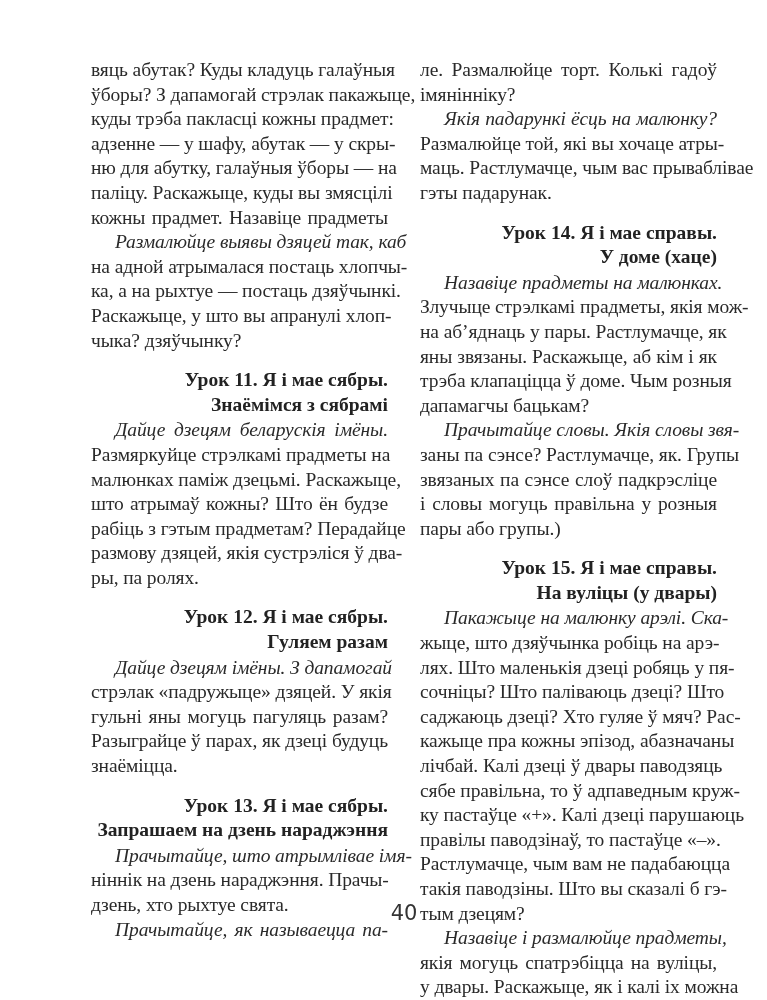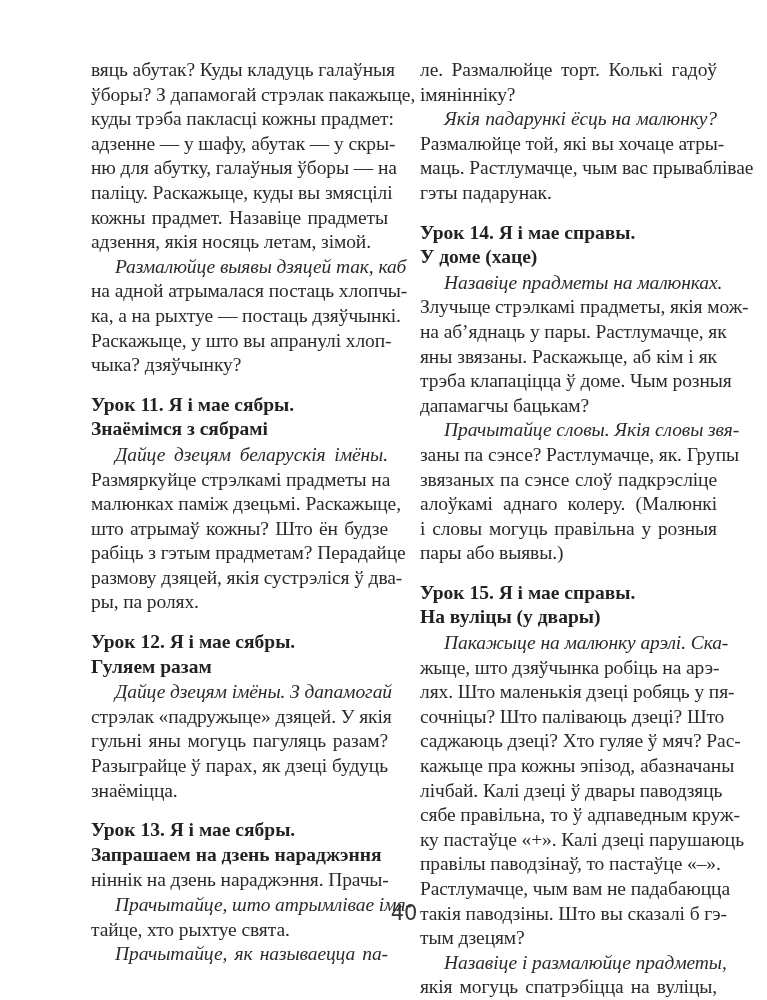--- a/index.html
+++ b/index.html
@@ -36,21 +36,21 @@
     .line.last {
       text-align: right;
       text-align-last: left;
     }
     .line.indent {
       text-indent: 24px;
       font-style: italic;
     }
     .heading {
       display: block;
-      text-align: left;
+      text-align: right;
       font-weight: bold;
       font-size: 19.5px;
       line-height: 24.6px;
       height: 24.6px;
       color: #222222;
       white-space: nowrap;
     }
     .heading-block {
       margin-top: 15px;
       margin-bottom: 1px;
@@ -76,21 +76,20 @@
 
   <div class="section">
     <div class="paragraph">
       <span class="line">вяць абутак? Куды кладуць галаўныя</span>
       <span class="line">ўборы? З дапамогай стрэлак пакажыце,</span>
       <span class="line">куды трэба пакласці кожны прадмет:</span>
       <span class="line">адзенне — у шафу, абутак — у скры-</span>
       <span class="line">ню для абутку, галаўныя ўборы — на</span>
       <span class="line">паліцу. Раскажыце, куды вы змясцілі</span>
       <span class="line">кожны прадмет. Назавіце прадметы</span>
-      <span class="line last">адзення, якія носяць летам, зімой.</span>
     </div>
     <div class="paragraph">
       <span class="line indent">Размалюйце выявы дзяцей так, каб</span>
       <span class="line">на адной атрымалася постаць хлопчы-</span>
       <span class="line">ка, а на рыхтуе — постаць дзяўчынкі.</span>
       <span class="line">Раскажыце, у што вы апранулі хлоп-</span>
       <span class="line last">чыка? дзяўчынку?</span>
     </div>
   </div>
 
@@ -123,23 +122,23 @@
       <span class="line last">знаёміцца.</span>
     </div>
   </div>
 
   <div class="section">
     <div class="heading-block">
       <span class="heading">Урок 13. Я і мае сябры.</span>
       <span class="heading">Запрашаем на дзень нараджэння</span>
     </div>
     <div class="paragraph">
+      <span class="line indent">Прачытайце, што атрымлівае імя-</span>
       <span class="line">ніннік на дзень нараджэння. Прачы-</span>
-      <span class="line indent">Прачытайце, што атрымлівае імя-</span>
-      <span class="line last">тайце, хто рыхтуе свята.</span>
+      <span class="line last">дзень, хто рыхтуе свята.</span>
     </div>
     <div class="paragraph">
       <span class="line indent">Прачытайце, як называецца па-</span>
 
     </div>
   </div>
 </div>
 
 <div class="column col-right">
 
@@ -166,23 +165,22 @@
       <span class="line">Злучыце стрэлкамі прадметы, якія мож-</span>
       <span class="line">на аб’яднаць у пары. Растлумачце, як</span>
       <span class="line">яны звязаны. Раскажыце, аб кім і як</span>
       <span class="line">трэба клапаціцца ў доме. Чым розныя</span>
       <span class="line last">дапамагчы бацькам?</span>
     </div>
     <div class="paragraph">
       <span class="line indent">Прачытайце словы. Якія словы звя-</span>
       <span class="line">заны па сэнсе? Растлумачце, як. Групы</span>
       <span class="line">звязаных па сэнсе слоў падкрэсліце</span>
-      <span class="line">алоўкамі аднаго колеру. (Малюнкі</span>
       <span class="line">і словы могуць правільна у розныя</span>
-      <span class="line last">пары або выявы.)</span>
+      <span class="line last">пары або групы.)</span>
     </div>
   </div>
 
   <div class="section">
     <div class="heading-block">
       <span class="heading">Урок 15. Я і мае справы.</span>
       <span class="heading">На вуліцы (у двары)</span>
     </div>
     <div class="paragraph">
       <span class="line indent">Пакажыце на малюнку арэлі. Ска-</span>

